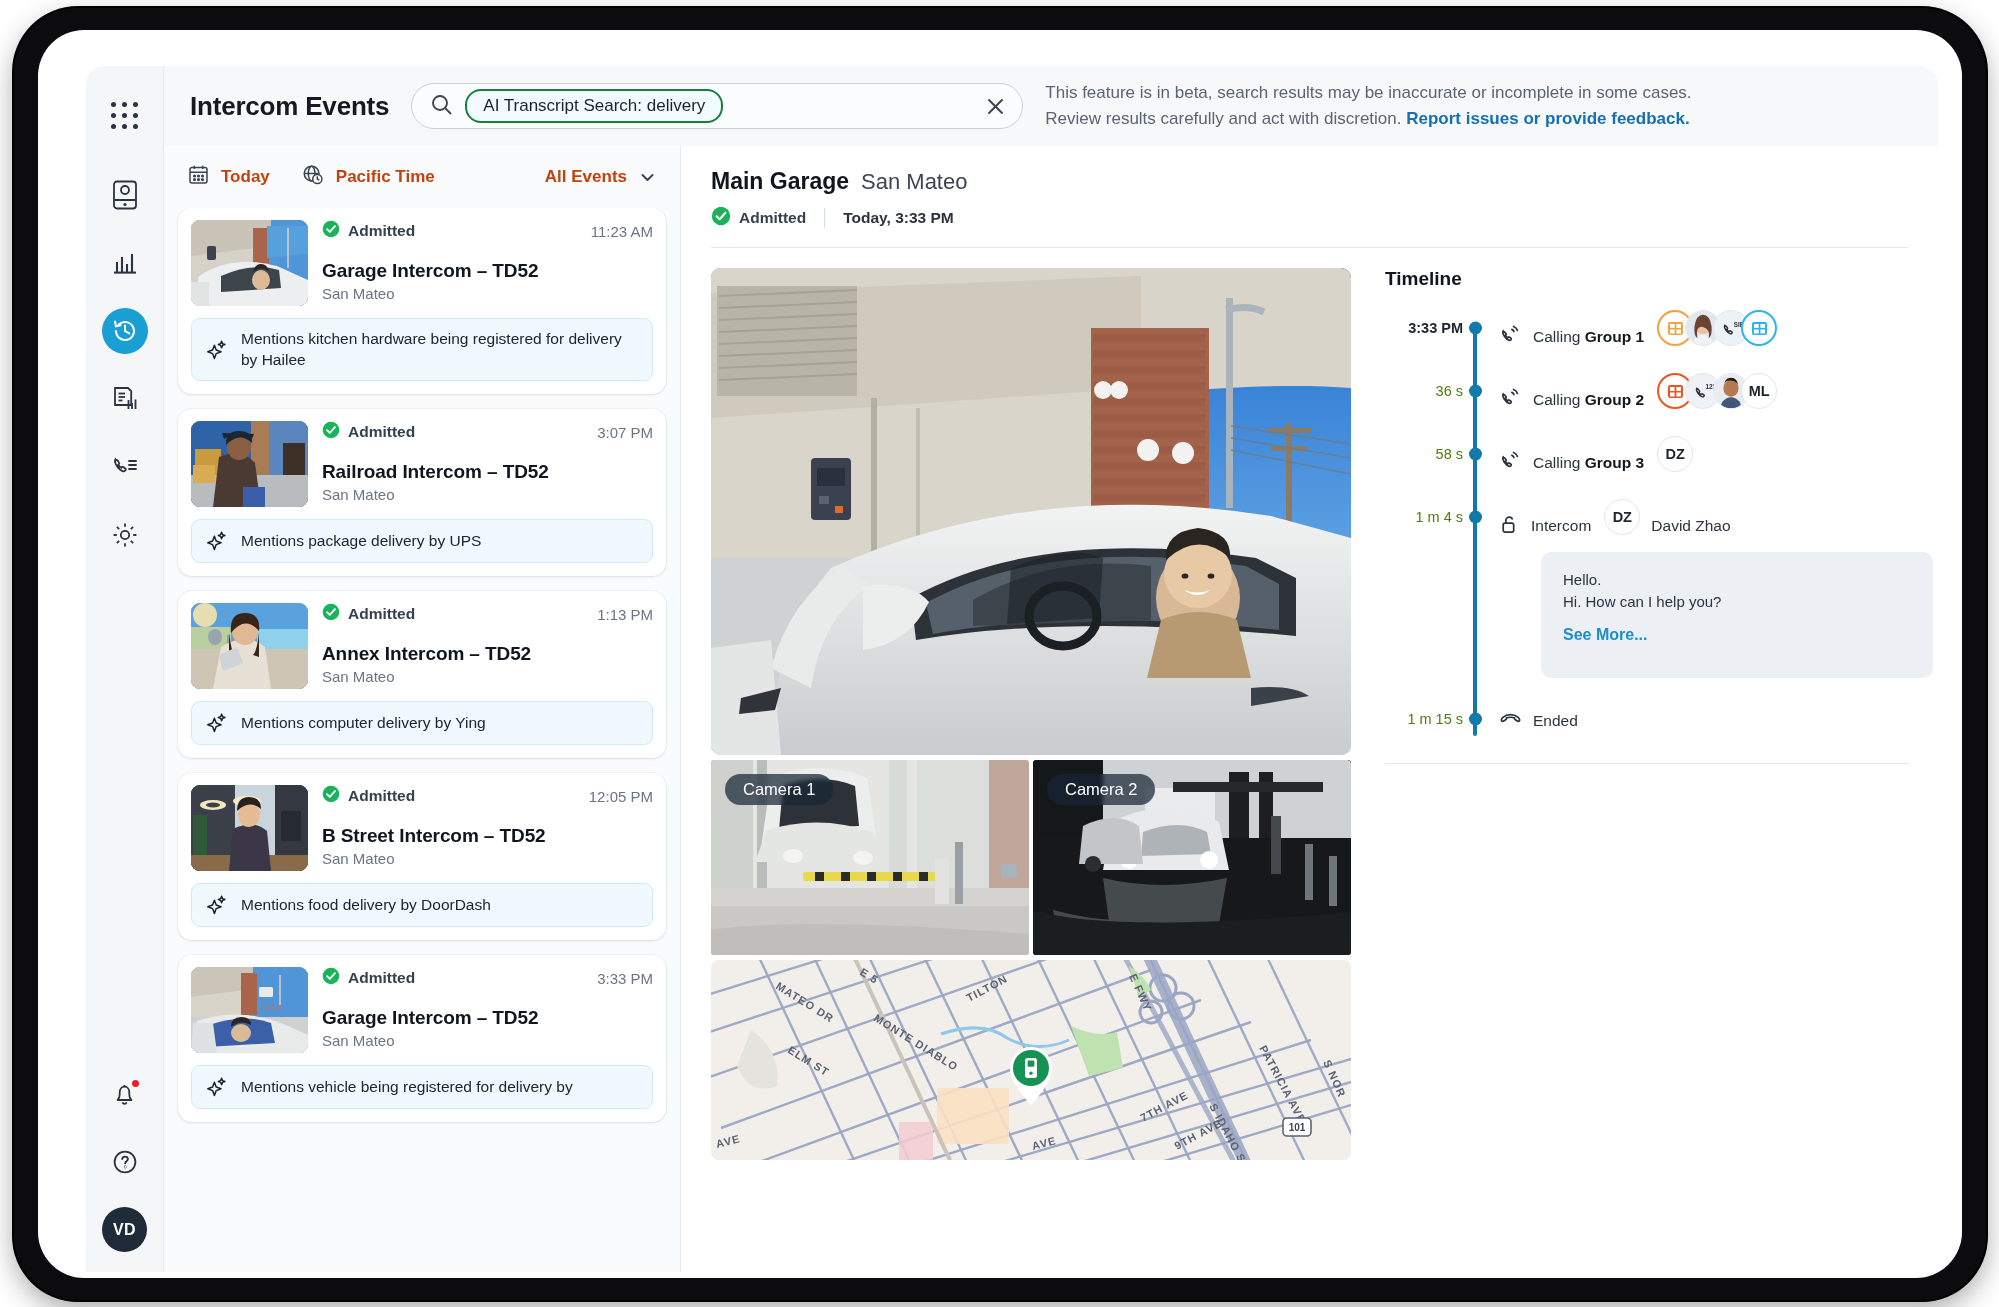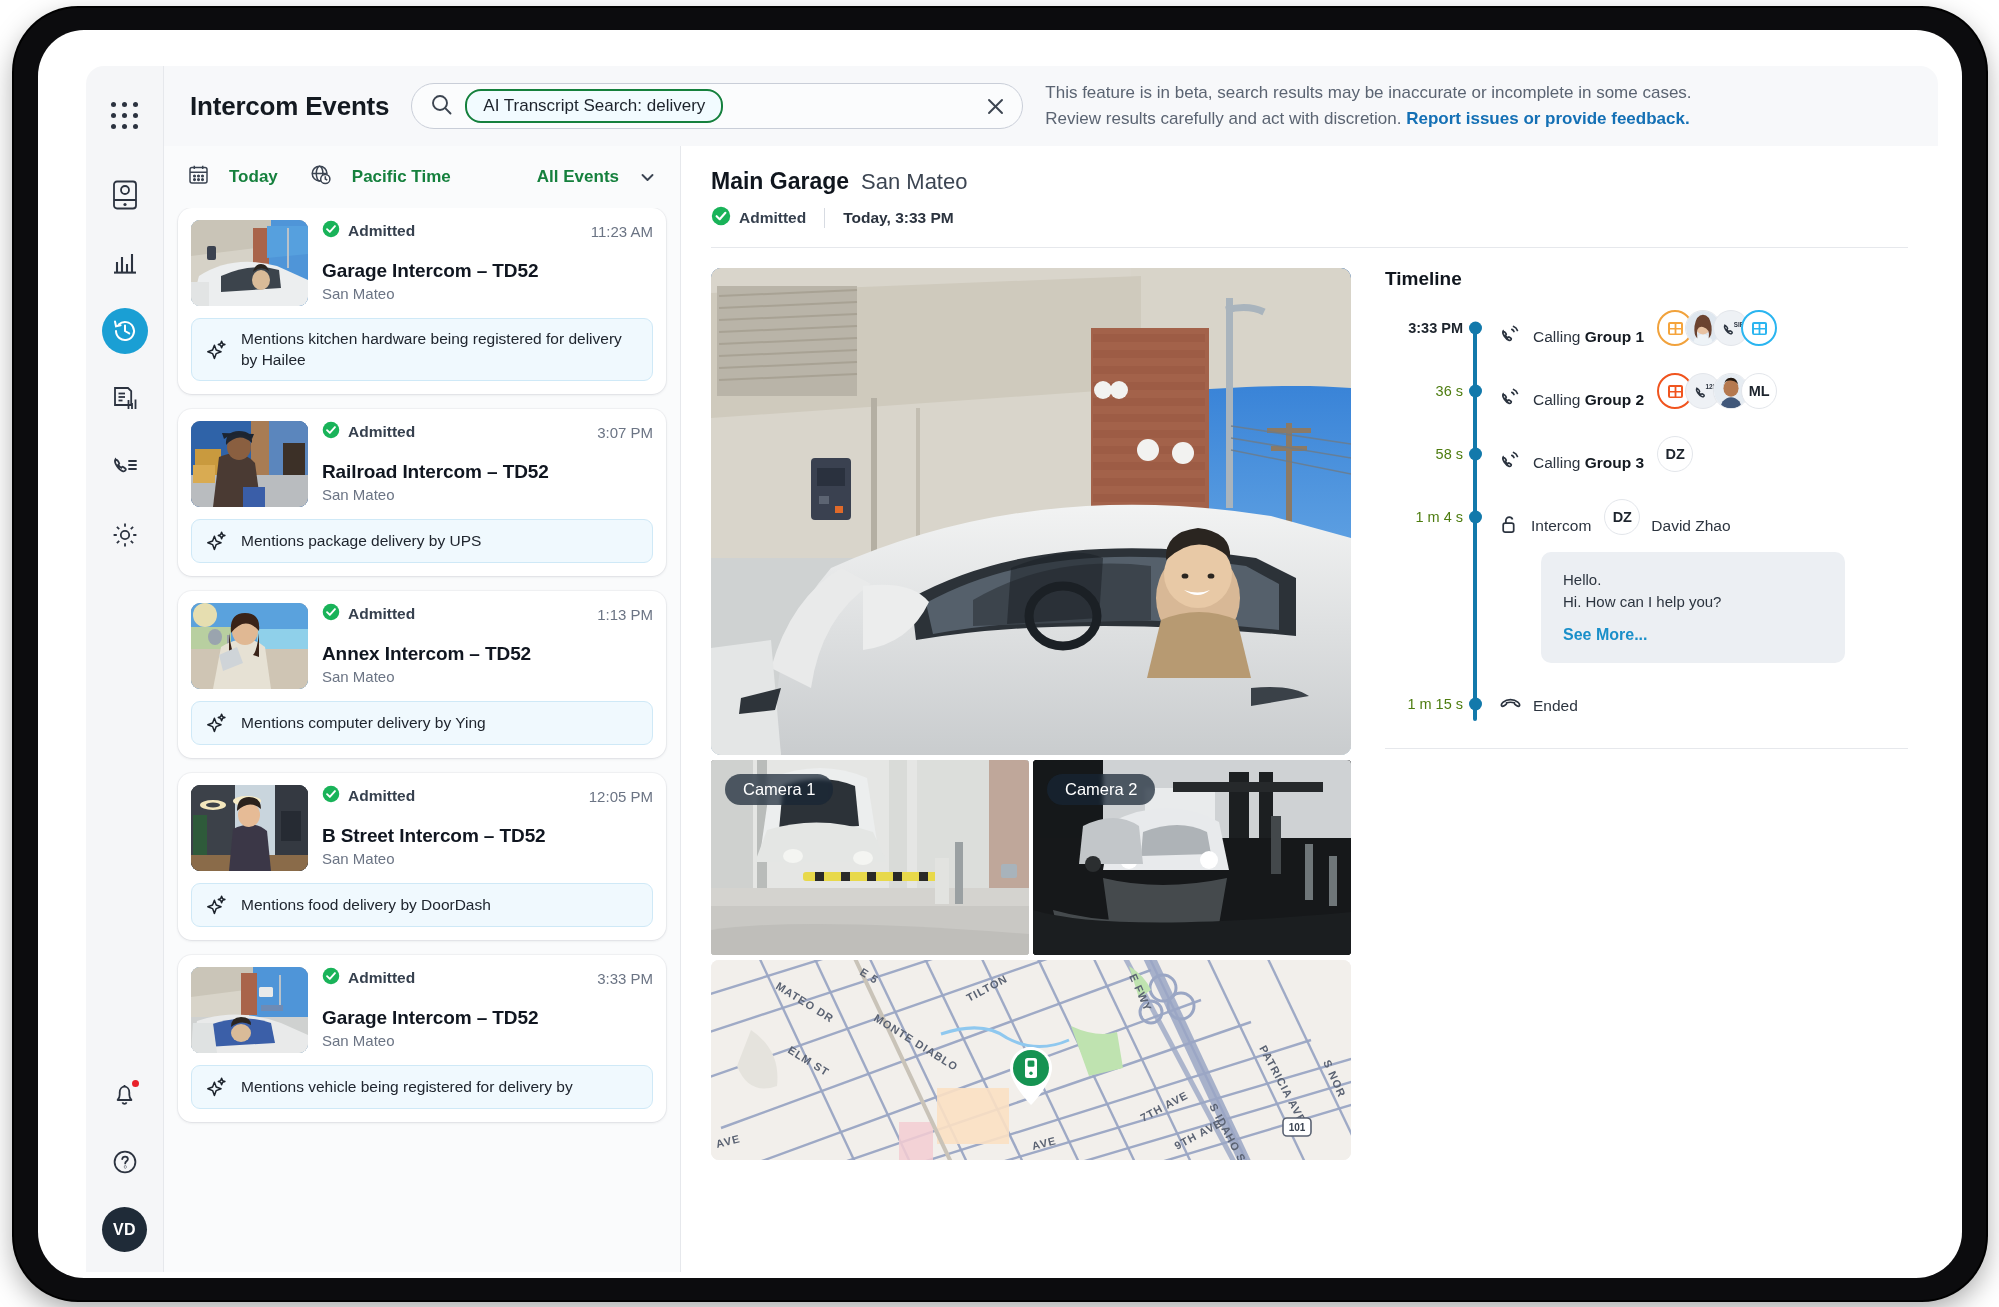--- a/index.html
+++ b/index.html
@@ -112,22 +112,22 @@
     background: #fafbfc;
     display: flex; flex-direction: column; min-height: 0;
   }
   .filters {
     height: 62px; flex: 0 0 62px;
     display: flex; align-items: center;
     padding: 0 24px; gap: 0;
     background: #fafbfc;
   }
   .filter {
-    display: flex; align-items: center; gap: 20px;
-    font-size: 17px; font-weight: 600; color: #15803d;
+    display: flex; align-items: center; gap: 12px;
+    font-size: 17px; font-weight: 600; color: #c2410c;
     cursor: pointer; white-space: nowrap;
   }
   .filter + .filter { margin-left: 32px; }
   .filter.right { margin-left: auto; }
   .chev { display:flex; }
 
   .list-scroll { flex: 1 1 auto; overflow: hidden; padding: 0 14px; }
 
   .evt-card {
     background: #fff;
@@ -229,22 +229,22 @@
   .av.ring-orange { border: 2px solid #f1a23c; }
   .av.ring-orange-strong { border: 2px solid #f0541e; }
   .av.ring-blue { border: 2px solid #2ab5f0; }
   .av.plain { border: 1.5px solid #e3e6eb; }
   .av.grey-bg { background: #eef1f5; }
   .av svg { display:block; }
 
   .transcript {
     margin-left: 156px; margin-top: -10px; margin-bottom: 24px;
     background: #eceff3; border-radius: 10px;
-    padding: 17px 22px 19px 22px;
-    width: 304px;
+    padding: 17px 22px 34px 22px;
+    width: 392px;
   }
   .transcript p { font-size: 15px; color: #2c343f; line-height: 1.45; }
   .see-more { margin-top: 13px; font-size: 16px; color: #1a8fc9; font-weight: 600; cursor: pointer; }
   .tl-rule { margin-top: 6px; height: 1px; background: #e6e8ec; width: 100%; }
 </style>
 </head>
 <body>
 
 <div class="device">
  <div class="device-inner">

